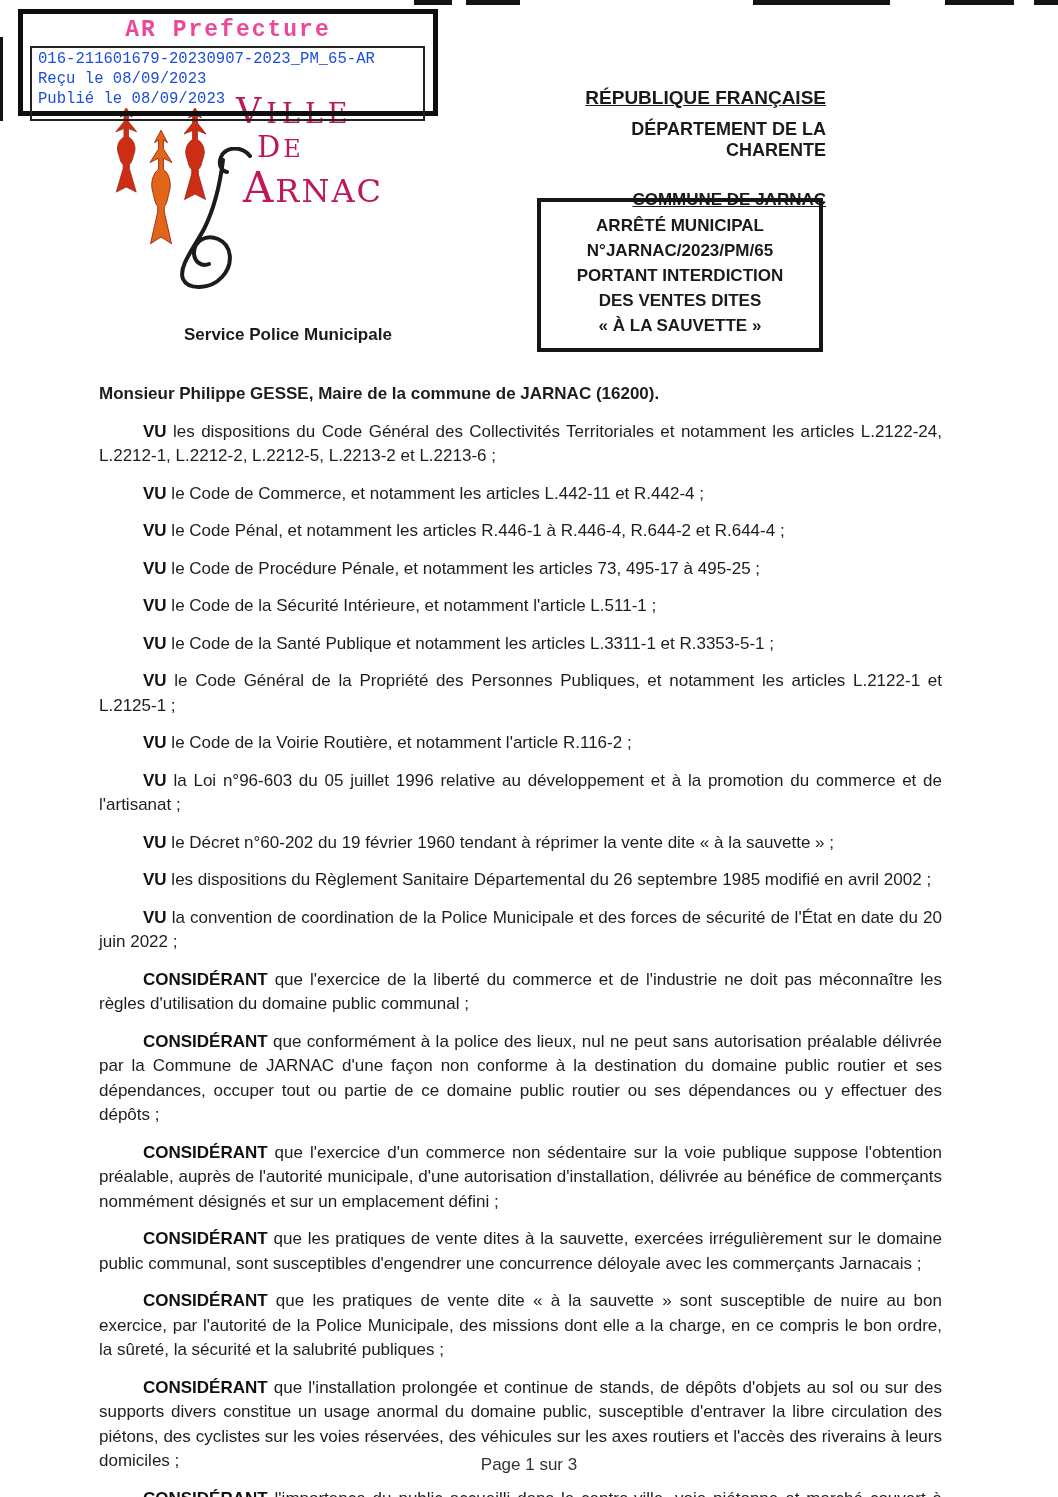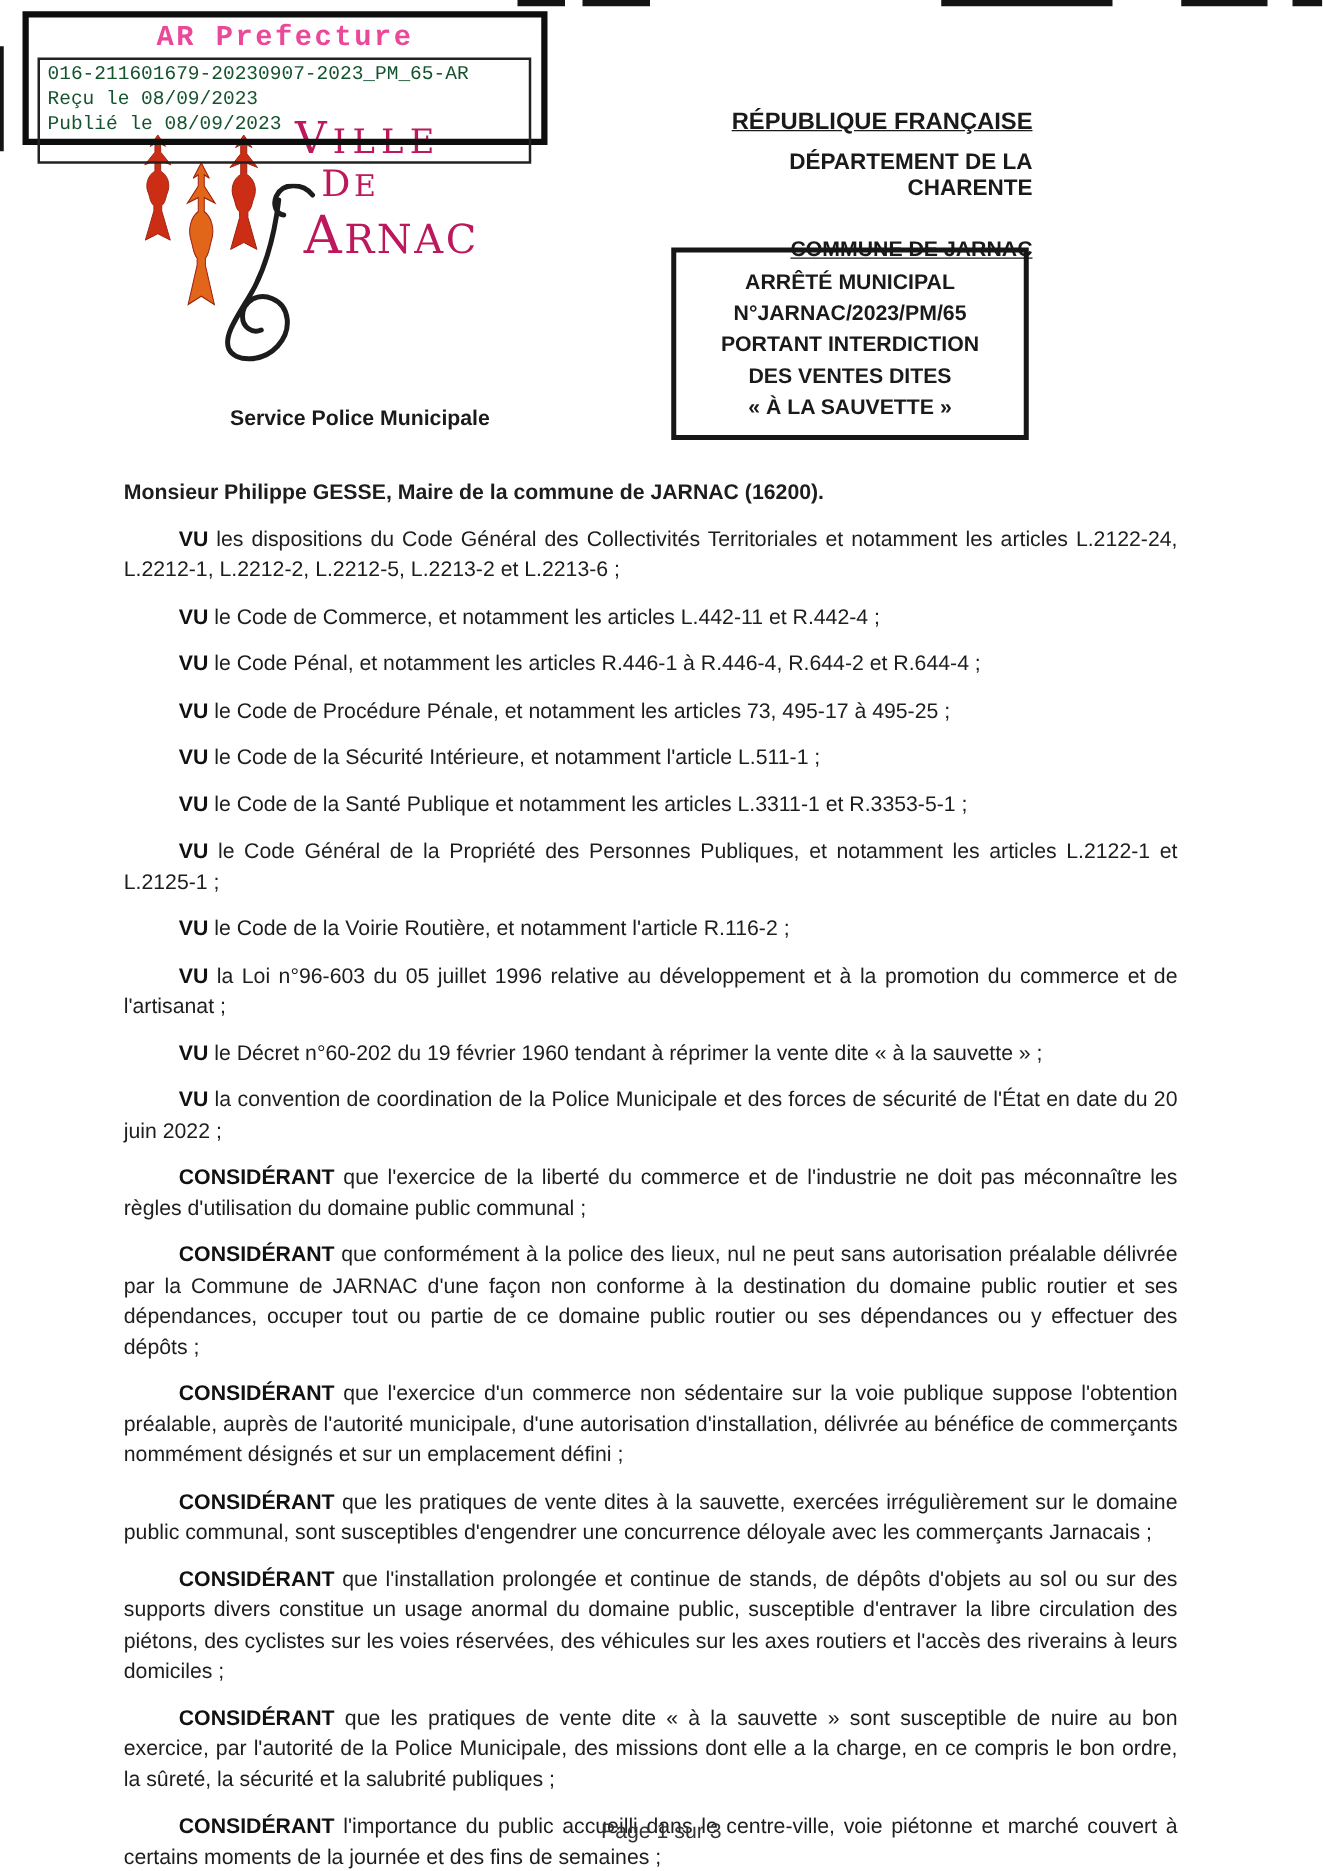--- a/index.html
+++ b/index.html
@@ -7,22 +7,22 @@
         font-family:"Liberation Sans",sans-serif;color:#1d1d1d;}
 
   
   .scan-dash{position:absolute;top:0;height:5px;background:#141414;}
   .edge-mark{position:absolute;left:0;top:37px;width:3px;height:84px;background:#141414;}
 
   
   .stamp{position:absolute;left:18px;top:9px;width:410px;height:97px;border:5px solid #0e0e0e;
          background:transparent;z-index:5;font-family:"Liberation Mono","DejaVu Sans Mono",monospace;}
   .stamp-title{margin-top:3px;text-align:center;font-weight:bold;font-size:23px;letter-spacing:2px;color:#ec4899;}
-  .stamp-inner{margin:3px 8px 0 7px;border:2px solid #222;padding:1px 6px 20px 6px;
-               font-size:15.6px;line-height:20px;color:#14532d;}
+  .stamp-inner{margin:3px 8px 0 7px;border:2px solid #222;padding:1px 6px 10px 6px;
+               font-size:15.6px;line-height:20px;color:#1d4ed8;}
 
   
   .logo{position:absolute;left:0;top:0;z-index:1;}
   .logo-figures{position:absolute;left:100px;top:95px;}
   .logo-word{position:absolute;font-family:"DejaVu Serif","Liberation Serif",serif;color:#be185d;line-height:1;}
   .logo-ville{left:236px;top:94px;font-size:27px;letter-spacing:5px;}
   .logo-ville::first-letter{font-size:35px;}
   .logo-de{left:257px;top:133px;font-size:24px;letter-spacing:3px;}
   .logo-de::first-letter{font-size:29px;}
   .logo-arnac{left:243px;top:167px;font-size:32px;letter-spacing:2px;}
@@ -118,25 +118,26 @@
   <p><b>VU</b><span> les dispositions du Code Général des Collectivités Territoriales et notamment les articles L.2122-24, L.2212-1, L.2212-2, L.2212-5, L.2213-2 et L.2213-6 ;</span></p>
       <p><b>VU</b><span> le Code de Commerce, et notamment les articles L.442-11 et R.442-4 ;</span></p>
       <p><b>VU</b><span> le Code Pénal, et notamment les articles R.446-1 à R.446-4, R.644-2 et R.644-4 ;</span></p>
       <p><b>VU</b><span> le Code de Procédure Pénale, et notamment les articles 73, 495-17 à 495-25 ;</span></p>
       <p><b>VU</b><span> le Code de la Sécurité Intérieure, et notamment l'article L.511-1 ;</span></p>
       <p><b>VU</b><span> le Code de la Santé Publique et notamment les articles L.3311-1 et R.3353-5-1 ;</span></p>
       <p><b>VU</b><span> le Code Général de la Propriété des Personnes Publiques, et notamment les articles L.2122-1 et L.2125-1 ;</span></p>
       <p><b>VU</b><span> le Code de la Voirie Routière, et notamment l'article R.116-2 ;</span></p>
       <p><b>VU</b><span> la Loi n°96-603 du 05 juillet 1996 relative au développement et à la promotion du commerce et de l'artisanat ;</span></p>
       <p><b>VU</b><span> le Décret n°60-202 du 19 février 1960 tendant à réprimer la vente dite « à la sauvette » ;</span></p>
+      <p><b>VU</b><span> les dispositions du Règlement Sanitaire Départemental du 26 septembre 1985 modifié en avril 2002 ;</span></p>
       <p><b>VU</b><span> la convention de coordination de la Police Municipale et des forces de sécurité de l'État en date du 20 juin 2022 ;</span></p>
       <p><b>CONSIDÉRANT</b><span> que l'exercice de la liberté du commerce et de l'industrie ne doit pas méconnaître les règles d'utilisation du domaine public communal ;</span></p>
       <p><b>CONSIDÉRANT</b><span> que conformément à la police des lieux, nul ne peut sans autorisation préalable délivrée par la Commune de JARNAC d'une façon non conforme à la destination du domaine public routier et ses dépendances, occuper tout ou partie de ce domaine public routier ou ses dépendances ou y effectuer des dépôts ;</span></p>
       <p><b>CONSIDÉRANT</b><span> que l'exercice d'un commerce non sédentaire sur la voie publique suppose l'obtention préalable, auprès de l'autorité municipale, d'une autorisation d'installation, délivrée au bénéfice de commerçants nommément désignés et sur un emplacement défini ;</span></p>
       <p><b>CONSIDÉRANT</b><span> que les pratiques de vente dites à la sauvette, exercées irrégulièrement sur le domaine public communal, sont susceptibles d'engendrer une concurrence déloyale avec les commerçants Jarnacais ;</span></p>
+      <p><b>CONSIDÉRANT</b><span> que les pratiques de vente dite « à la sauvette » sont susceptible de nuire au bon exercice, par l'autorité de la Police Municipale, des missions dont elle a la charge, en ce compris le bon ordre, la sûreté, la sécurité et la salubrité publiques ;</span></p>
       <p><b>CONSIDÉRANT</b><span> que l'installation prolongée et continue de stands, de dépôts d'objets au sol ou sur des supports divers constitue un usage anormal du domaine public, susceptible d'entraver la libre circulation des piétons, des cyclistes sur les voies réservées, des véhicules sur les axes routiers et l'accès des riverains à leurs domiciles ;</span></p>
-      <p><b>CONSIDÉRANT</b><span> que les pratiques de vente dite « à la sauvette » sont susceptible de nuire au bon exercice, par l'autorité de la Police Municipale, des missions dont elle a la charge, en ce compris le bon ordre, la sûreté, la sécurité et la salubrité publiques ;</span></p>
       <p><b>CONSIDÉRANT</b><span> l'importance du public accueilli dans le centre-ville, voie piétonne et marché couvert à certains moments de la journée et des fins de semaines ;</span></p>
     </div>
 
   <div class="footer">Page 1 sur 3</div>
 
 </div>
 
 </body></html>

